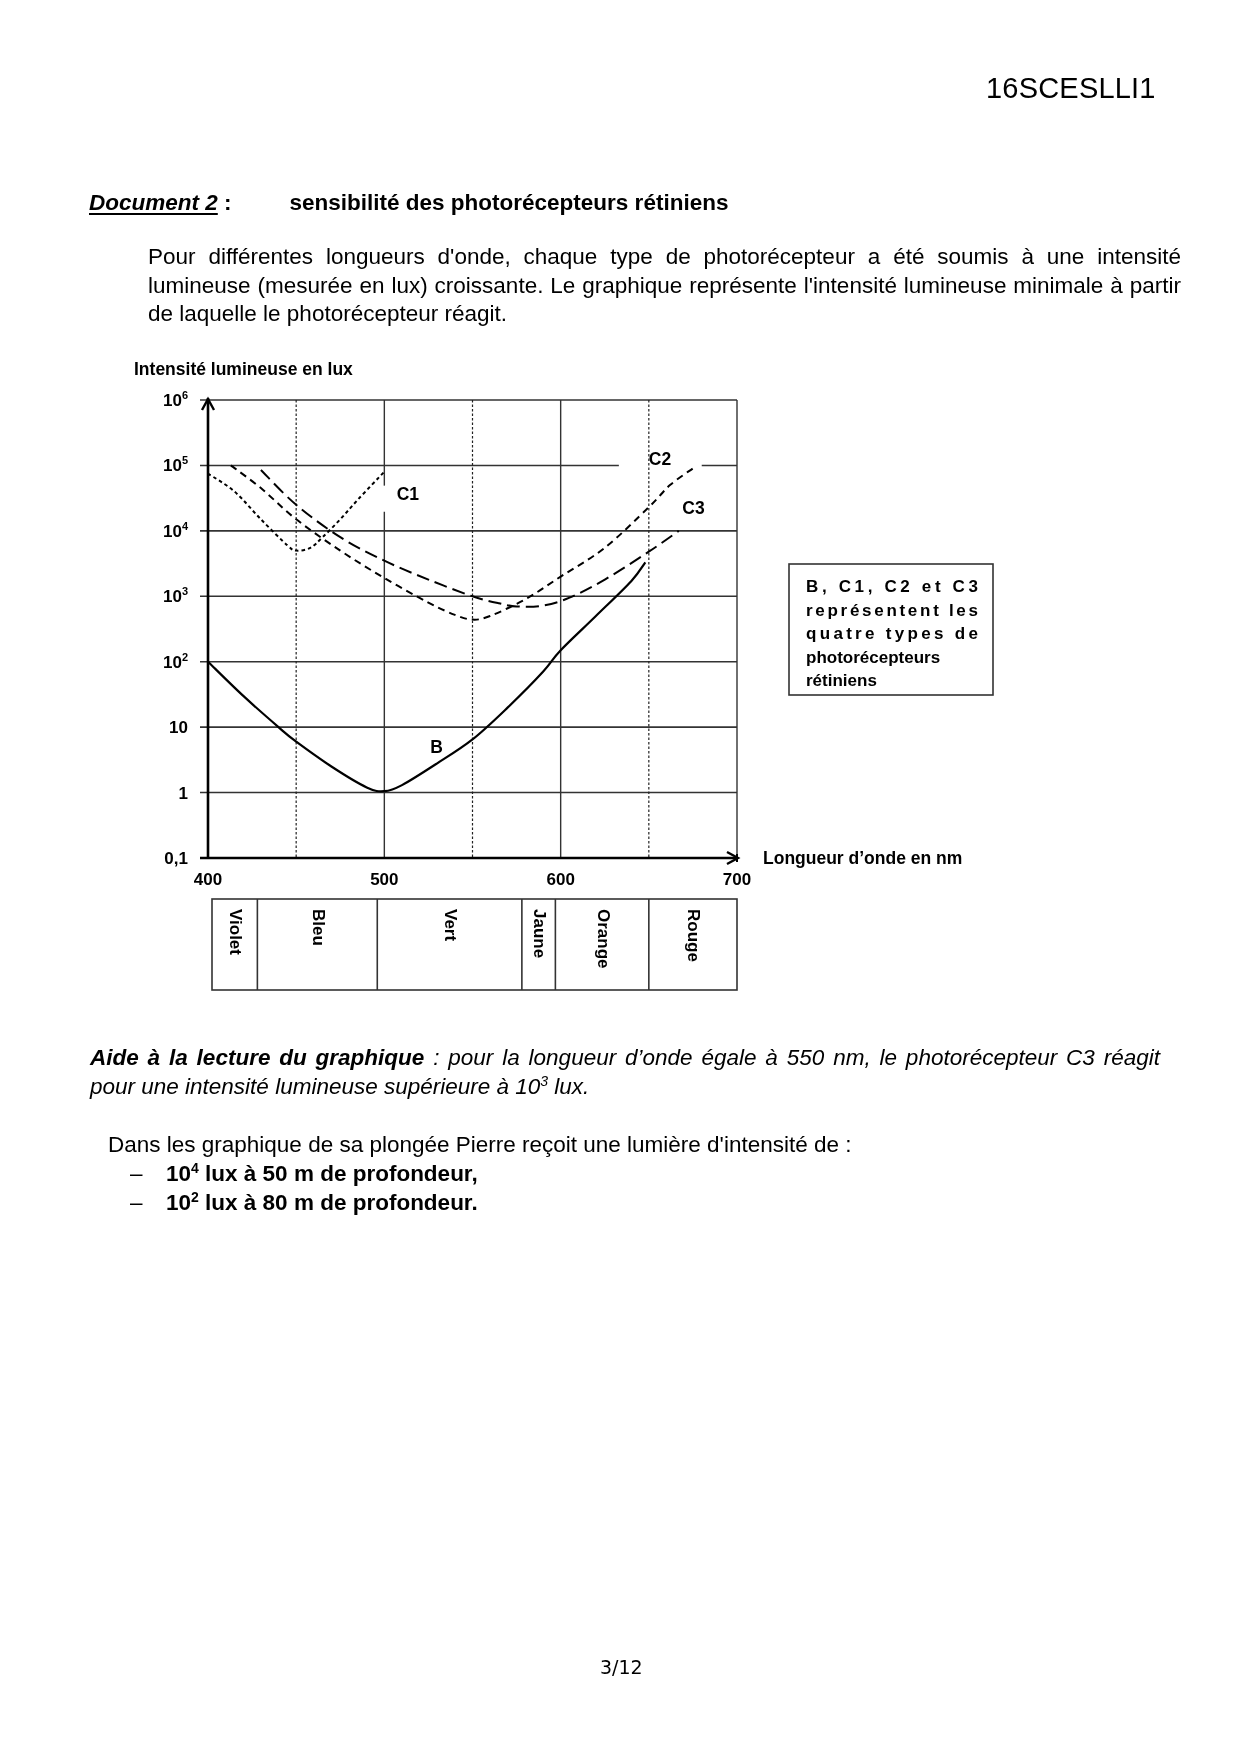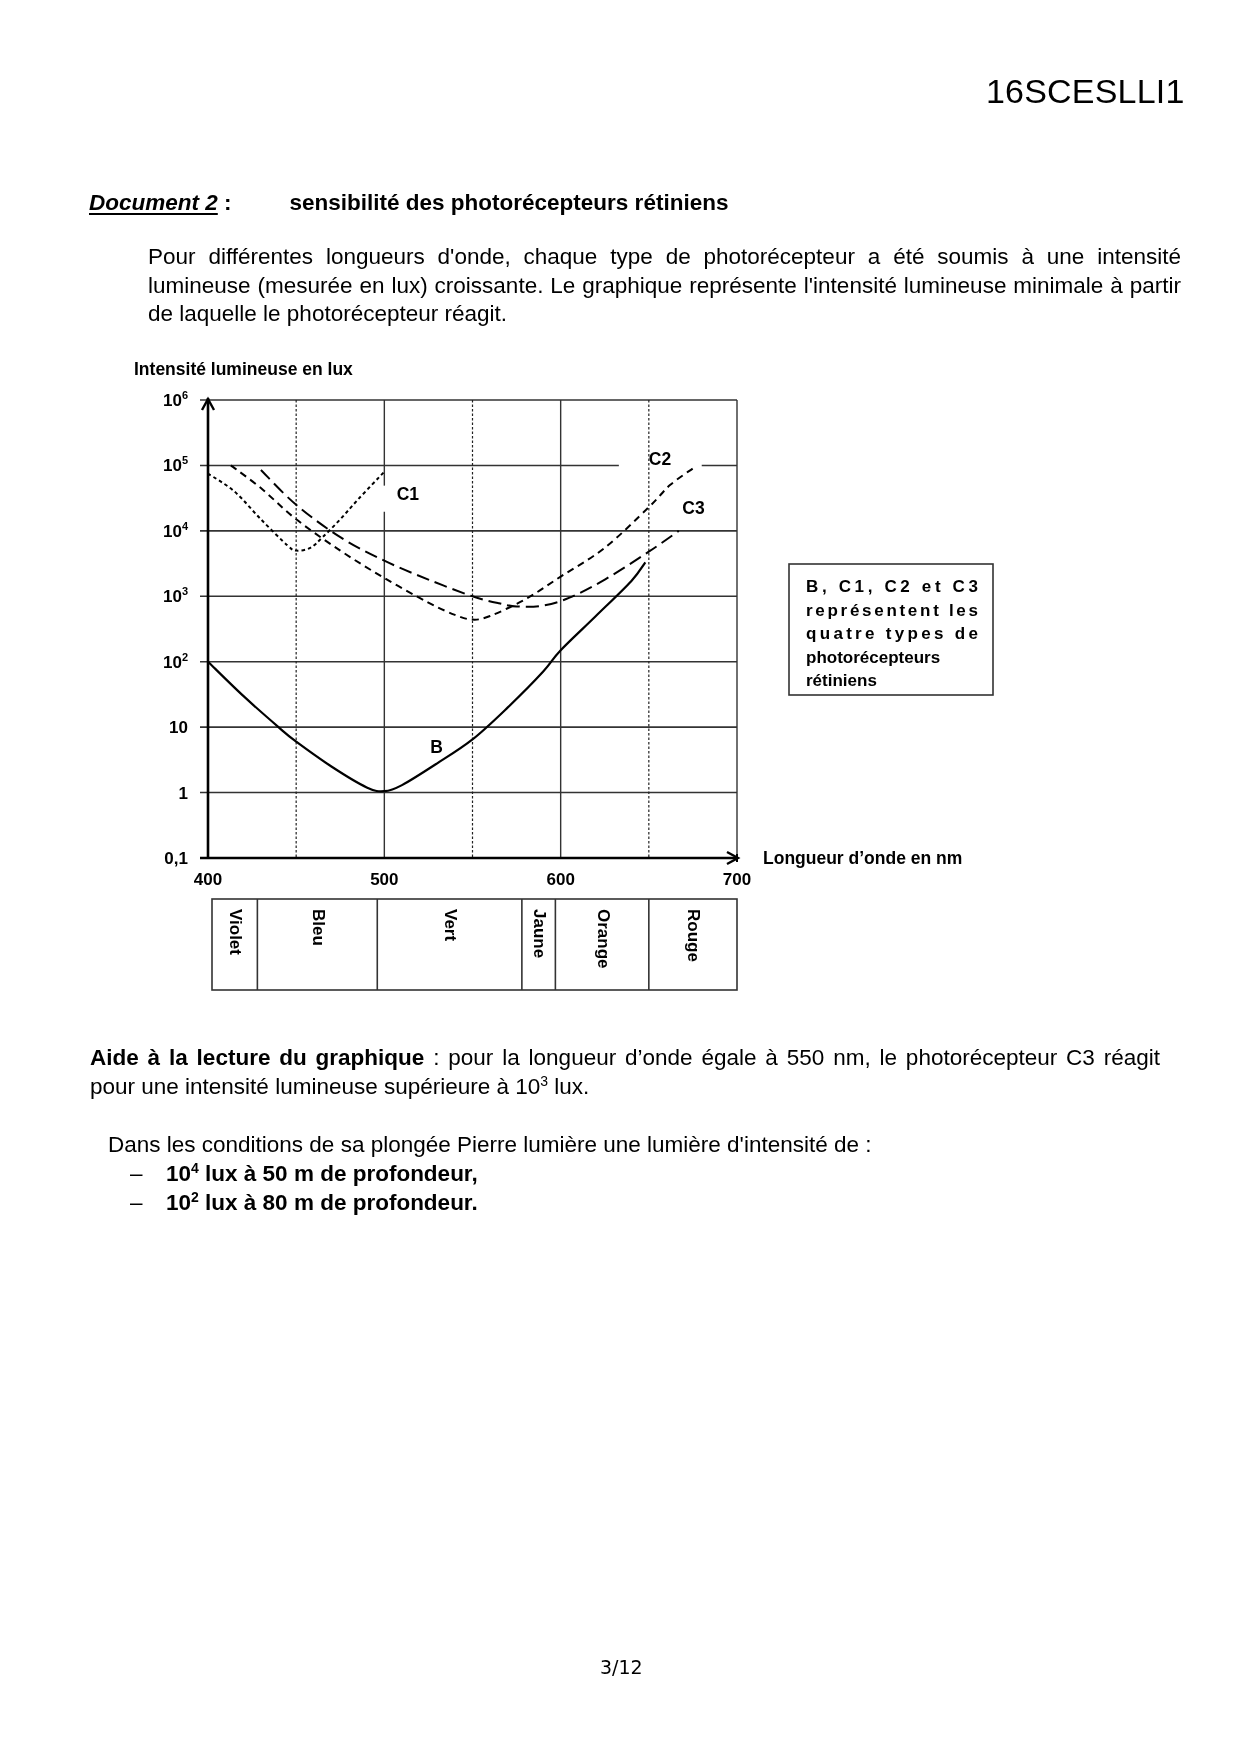--- a/index.html
+++ b/index.html
@@ -1,24 +1,24 @@
 <!DOCTYPE html>
 <html><head>
 <meta charset="utf-8">
 <style>
   html, body { margin: 0; padding: 0; background: #ffffff; }
   body { width: 1240px; height: 1754px; position: relative; overflow: hidden; font-family: "Liberation Sans", sans-serif; color: #000; }
   .abs { position: absolute; }
-  #doc-code { left: 986px; top: 72px; font-size: 34px; letter-spacing: 0.2px; }
+  #doc-code { left: 986px; top: 72px; font-size: 29px; letter-spacing: 0.2px; }
   #doc-title { left: 89px; top: 190px; font-size: 22.5px; font-weight: bold; white-space: pre; }
   #doc-title .doc-label { text-decoration: underline; text-underline-offset: 3px; font-style: italic; }
   #doc-title .doc-colon { margin-right: 58px; }
   #intro { left: 108px; top: 243px; width: 1033px; font-size: 22.5px; line-height: 28.5px; text-align: justify; text-align-last: left; margin-left: 40px; }
   #chart { left: 0; top: 0; }
-  #help { left: 90px; top: 1043px; width: 1070px; font-size: 22.5px; line-height: 29px; text-align: justify; text-align-last: left; }
+  #help { left: 90px; top: 1043px; width: 1070px; font-size: 22.5px; line-height: 29px; font-style: italic; text-align: justify; text-align-last: left; }
   #help b { font-weight: bold; }
   #conditions { left: 108px; top: 1130px; font-size: 22.5px; line-height: 29px; }
   #conditions ul { list-style: none; margin: 0; padding: 0; }
   #conditions li { position: relative; padding-left: 58px; font-weight: bold; }
   #conditions li .dash { position: absolute; left: 22px; font-weight: normal; }
   sup { font-size: 14px; line-height: 0; vertical-align: super; }
   #page-num { left: 600px; top: 1656px; font-size: 19px; font-family: "DejaVu Sans", sans-serif; }
   svg text { font-family: "Liberation Sans", sans-serif; font-weight: bold; fill: #000; }
 </style>
 </head>
@@ -101,20 +101,20 @@
       <text x="806" y="615.5" font-size="17" textLength="172" lengthAdjust="spacing">représentent les</text>
       <text x="806" y="639" font-size="17" textLength="172" lengthAdjust="spacing">quatre types de</text>
       <text x="806" y="662.5" font-size="17">photorécepteurs</text>
       <text x="806" y="686" font-size="17">rétiniens</text>
     </g>
 </svg>
 
 <div id="help" class="abs"><b>Aide à la lecture du graphique</b><span> : pour la longueur d’onde égale à 550 nm, le photorécepteur C3 réagit pour une intensité lumineuse supérieure à 10</span><sup>3</sup><span> lux.</span></div>
 
 <div id="conditions" class="abs">
-  <div>Dans les conditions de sa plongée Pierre lumière une lumière d'intensité de :</div>
+  <div>Dans les graphique de sa plongée Pierre reçoit une lumière d'intensité de :</div>
   <ul>
     <li><span class="dash">–</span><span>10</span><sup>4</sup><span> lux à 50 m de profondeur,</span></li>
     <li><span class="dash">–</span><span>10</span><sup>2</sup><span> lux à 80 m de profondeur.</span></li>
   </ul>
 </div>
 
 <div id="page-num" class="abs">3/12</div>
 
 </body></html>

